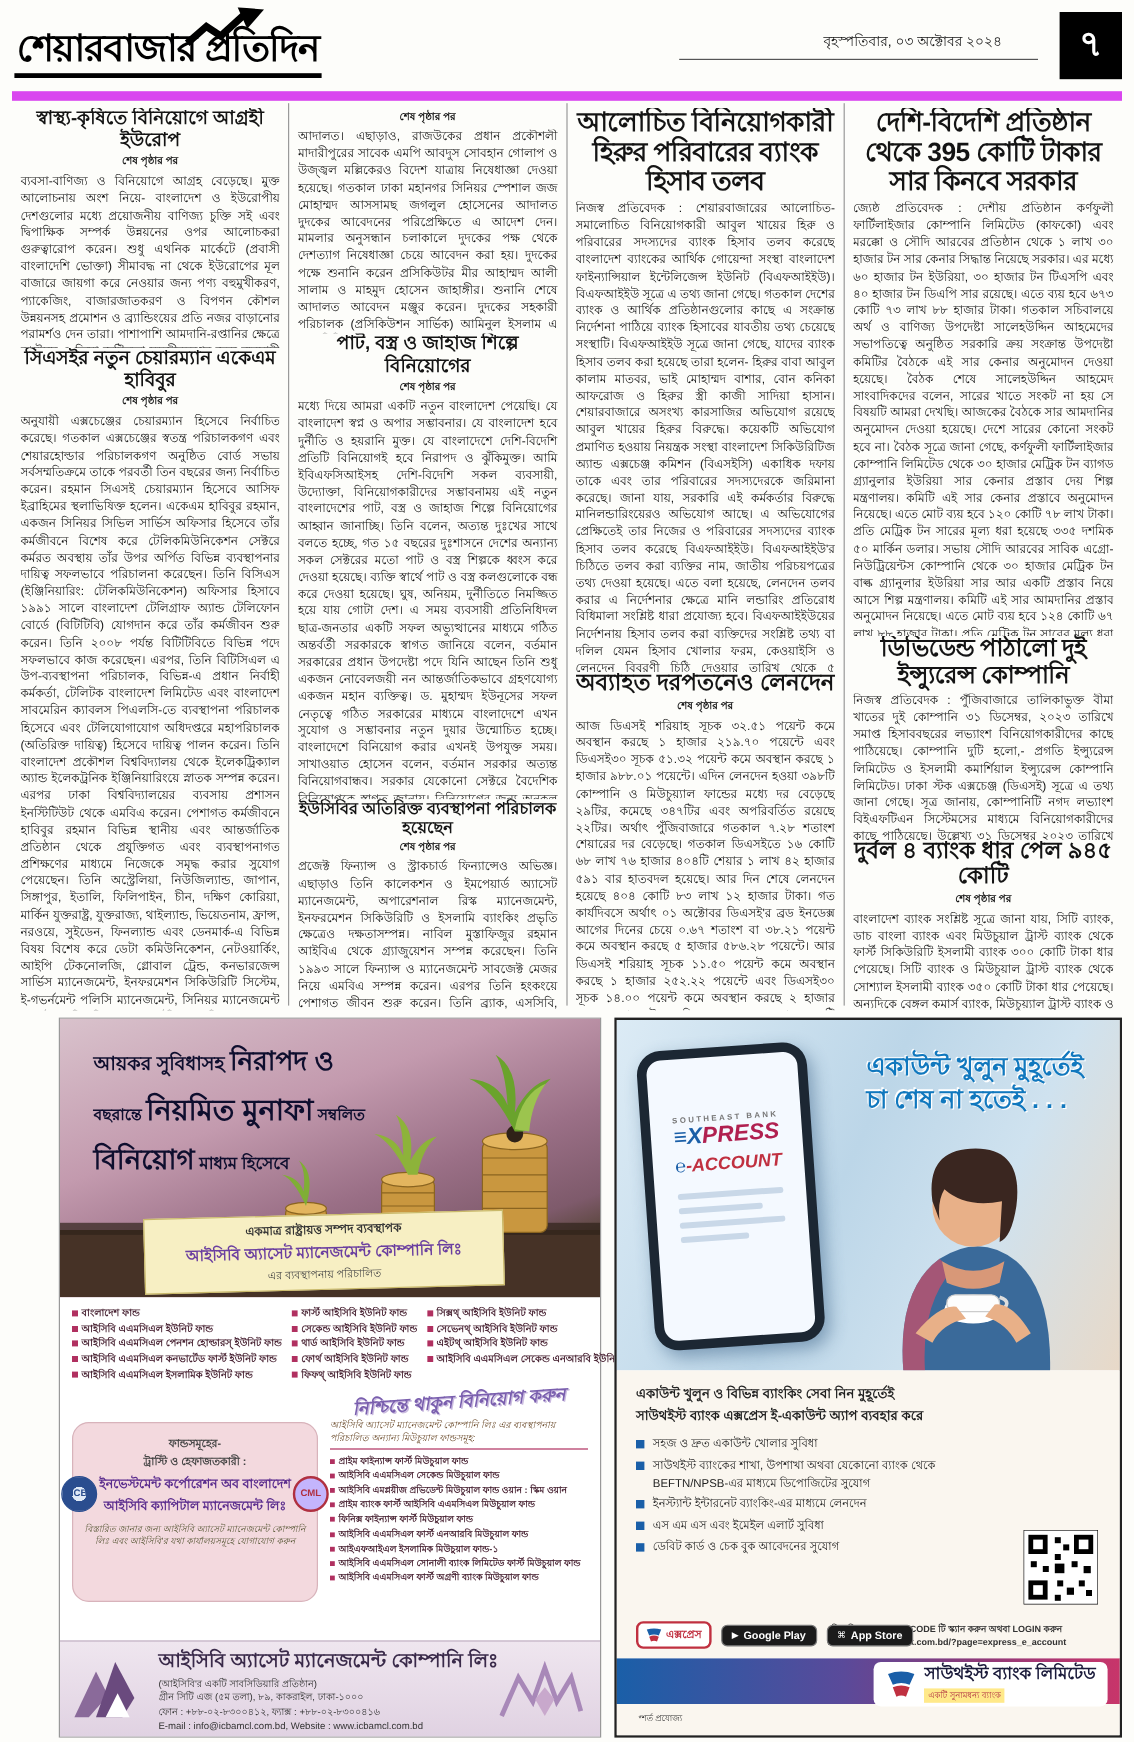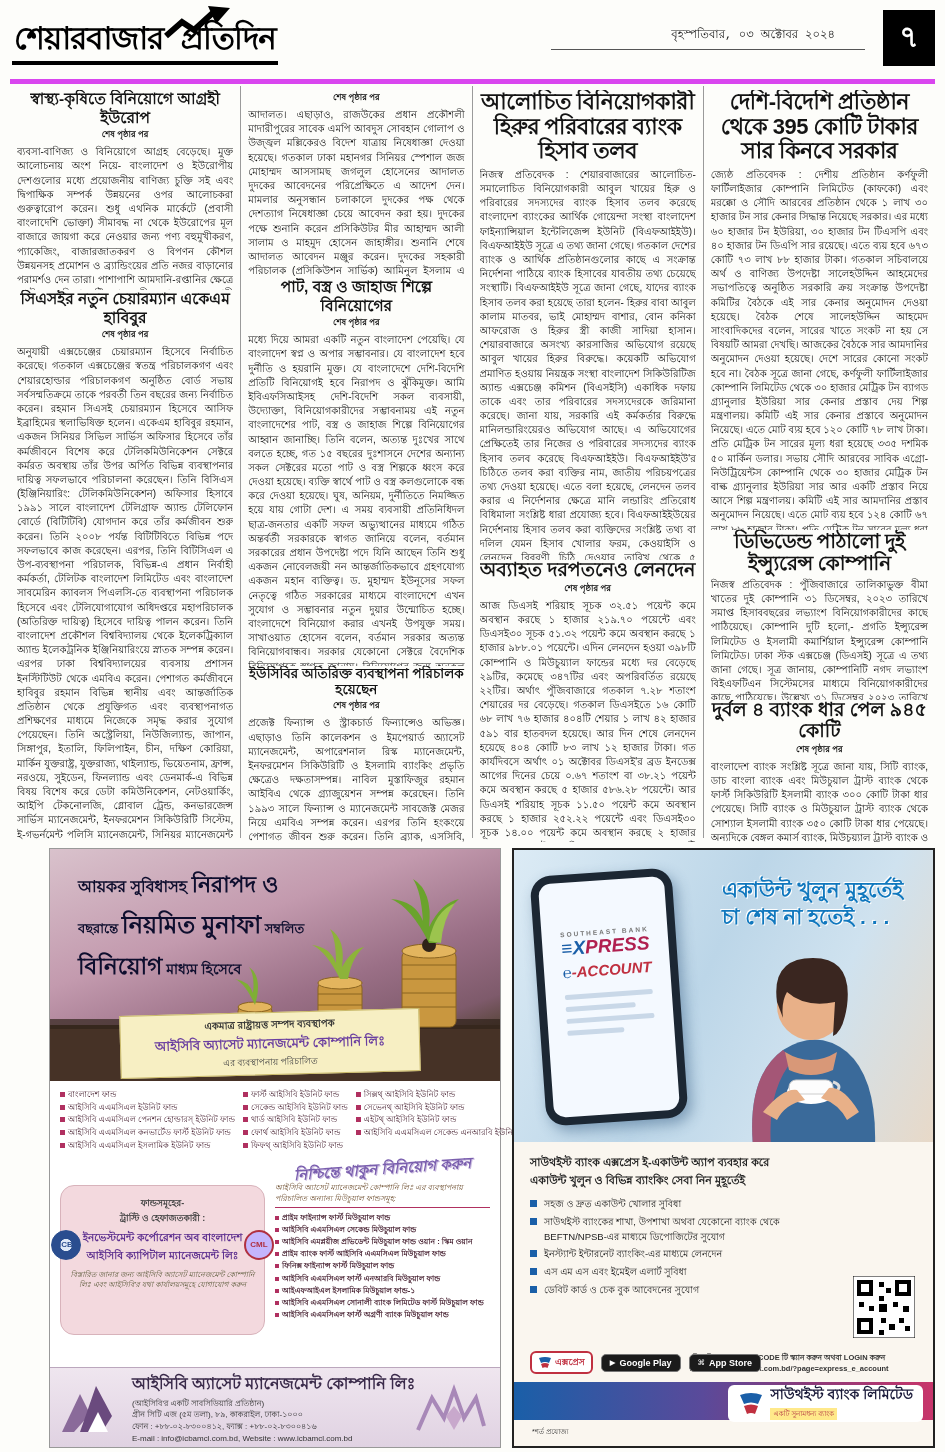--- a/index.html
+++ b/index.html
@@ -2,21 +2,21 @@
 <html><head>
 <meta charset="utf-8">
 <style>
   * { box-sizing: border-box; margin: 0; padding: 0; }
   html,body { background:#e9e9e6; }
   body { font-family: "Liberation Sans", "DejaVu Sans", sans-serif; }
   .page { width:945px; height:1452px; background:#fdfdfa; color:#141414; margin:0 auto;
           padding:8px 10px 6px 10px; overflow:hidden; position:relative; }
 
   
-  .header { height:76px; border-bottom:5px solid #d946ef; position:relative;font-family:Liberation Mono, monospace; }
+  .header { height:76px; border-bottom:8px solid #d946ef; position:relative; }
   .masthead { position:absolute; left:2px; top:14px; }
   .masthead-title { font-size:31px; font-weight:bold; letter-spacing:-1px; color:#000;
                     border-bottom:4px solid #000; line-height:1.25; padding:0 2px;}
   .mast-arrow { position:absolute; right:44px; top:-16px; }
   .header-right { position:absolute; right:0; top:0; height:60px; display:flex; align-items:center; }
   .date-line { font-size:11.5px; margin-right:18px; border-bottom:1px solid #555; padding:0 30px 4px 120px; }
   .pagenum-box { width:52px; height:56px; background:#000; color:#fff; font-size:30px; font-weight:bold;
                  display:flex; align-items:center; justify-content:center; }
 
   
@@ -44,21 +44,21 @@
   .tag-l2 b { font-size:24px; }
   .tag-l3 { font-size:14px; font-weight:bold; margin-top:2px;}
   .tag-l3 b { font-size:23px; }
   .icb-banner { position:absolute; left:70px; bottom:6px; width:300px; background:#f7efc3;
                 border:1px solid #c9b96a; transform:rotate(-1.5deg); text-align:center; padding:4px 6px; }
   .banner-1 { font-size:10px; font-weight:bold; color:#333; }
   .banner-2 { font-size:13px; font-weight:bold; color:#6b3fa0; }
   .banner-3 { font-size:9px; color:#444; }
   .icb-funds { display:flex; padding:8px 10px 2px 10px; gap:8px; }
   .fund-col { flex:1; }
-  .fund-item { font-size:8.2px; font-weight:normal; color:#4a2535; line-height:1.55; white-space:nowrap; overflow:hidden; }
+  .fund-item { font-size:8.2px; font-weight:bold; color:#4a2535; line-height:1.55; white-space:nowrap; overflow:hidden; }
   .fund-item::before { content:""; display:inline-block; width:5px; height:5px; background:#b03060; margin-right:3px; }
   .icb-mid { display:flex; padding:4px 10px; gap:10px; flex:1; }
   .trustee-box { width:205px; background:#f3d9de; border:1px solid #d8b3bb; border-radius:14px;
                  margin-top:26px; padding:10px 8px; text-align:center; height:150px; position:relative; }
   .trustee-l1 { font-size:9px; font-weight:bold; color:#444; }
   .trustee-org { font-size:10.5px; font-weight:bold; color:#5b2d8e; margin-top:4px; line-height:1.35; }
   .trustee-note { font-size:7.5px; font-style:italic; color:#553; margin-top:8px; line-height:1.4; }
   .t-logo { width:30px; height:30px; border-radius:50%; position:absolute; top:44px;
             display:flex; align-items:center; justify-content:center; font-size:8px; font-weight:bold; color:#fff; }
   .t-logo-icb { left:-10px; background:radial-gradient(circle,#dfe9f7 30%,#2a4d8f 31%); color:#2a4d8f; border:1px solid #2a4d8f;}
@@ -347,22 +347,22 @@
             <rect x="96" y="148" width="44" height="14" rx="7" fill="#fdfdfd" stroke="#ccc"></rect>
             <path d="M140 150 q12 4 0 12" fill="none" stroke="#ddd" stroke-width="3"></path>
             <path d="M70 180 q20 -24 34 -22 l8 10 q-20 4 -28 20 z" fill="#e8b088"></path>
             <path d="M166 180 q-16 -26 -30 -24 l-8 10 q18 6 26 22 z" fill="#e8b088"></path>
           </svg>
         </span>
       </div>
 
       <div class="seb-info">
         <div class="seb-desc">
+          <div>একাউন্ট খুলুন ও বিভিন্ন ব্যাংকিং সেবা নিন মুহূর্তেই</div>
           <div>সাউথইস্ট ব্যাংক এক্সপ্রেস ই-একাউন্ট অ্যাপ ব্যবহার করে</div>
-          <div>একাউন্ট খুলুন ও বিভিন্ন ব্যাংকিং সেবা নিন মুহূর্তেই</div>
         </div>
         <div class="seb-bullets">
           <div class="seb-bullet">সহজ ও দ্রুত একাউন্ট খোলার সুবিধা</div>
           <div class="seb-bullet">সাউথইস্ট ব্যাংকের শাখা, উপশাখা অথবা যেকোনো ব্যাংক থেকে BEFTN/NPSB-এর মাধ্যমে ডিপোজিটের সুযোগ</div>
           <div class="seb-bullet">ইনস্ট্যান্ট ইন্টারনেট ব্যাংকিং-এর মাধ্যমে লেনদেন</div>
           <div class="seb-bullet">এস এম এস এবং ইমেইল এলার্ট সুবিধা</div>
           <div class="seb-bullet">ডেবিট কার্ড ও চেক বুক আবেদনের সুযোগ</div>
         </div>
         <div class="qr-wrap">
           <svg width="62" height="62" viewBox="0 0 62 62">

